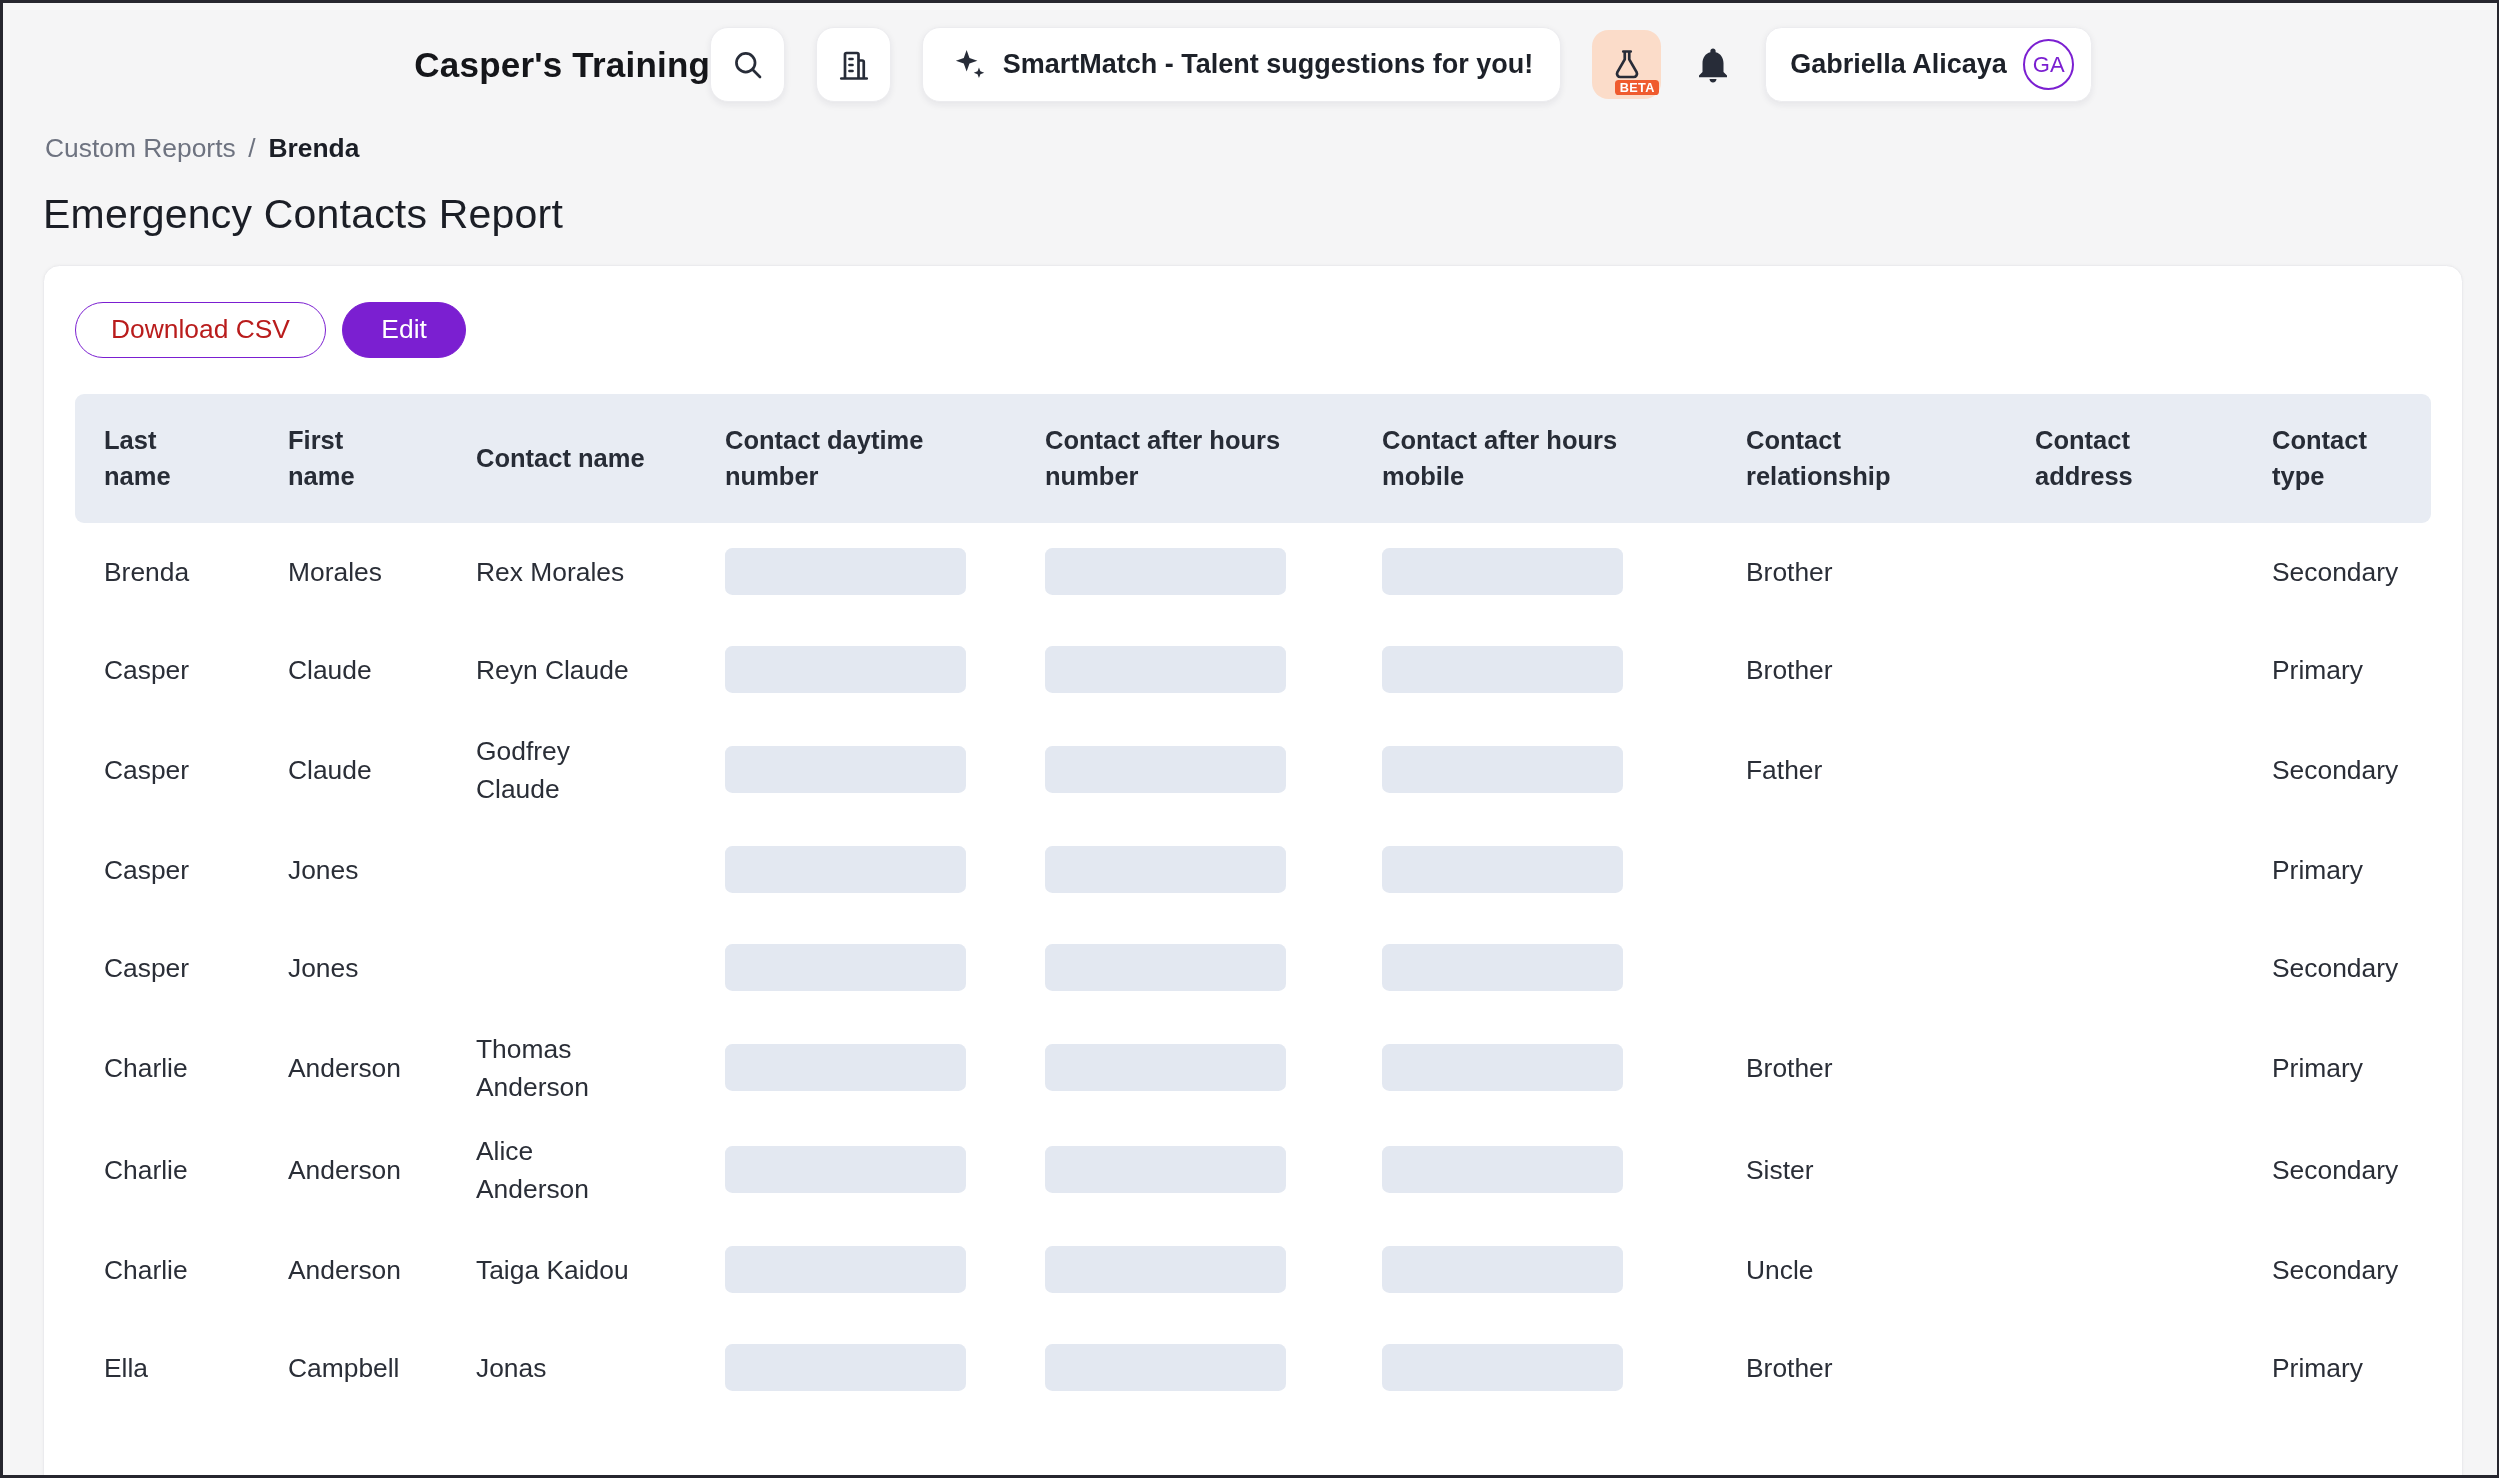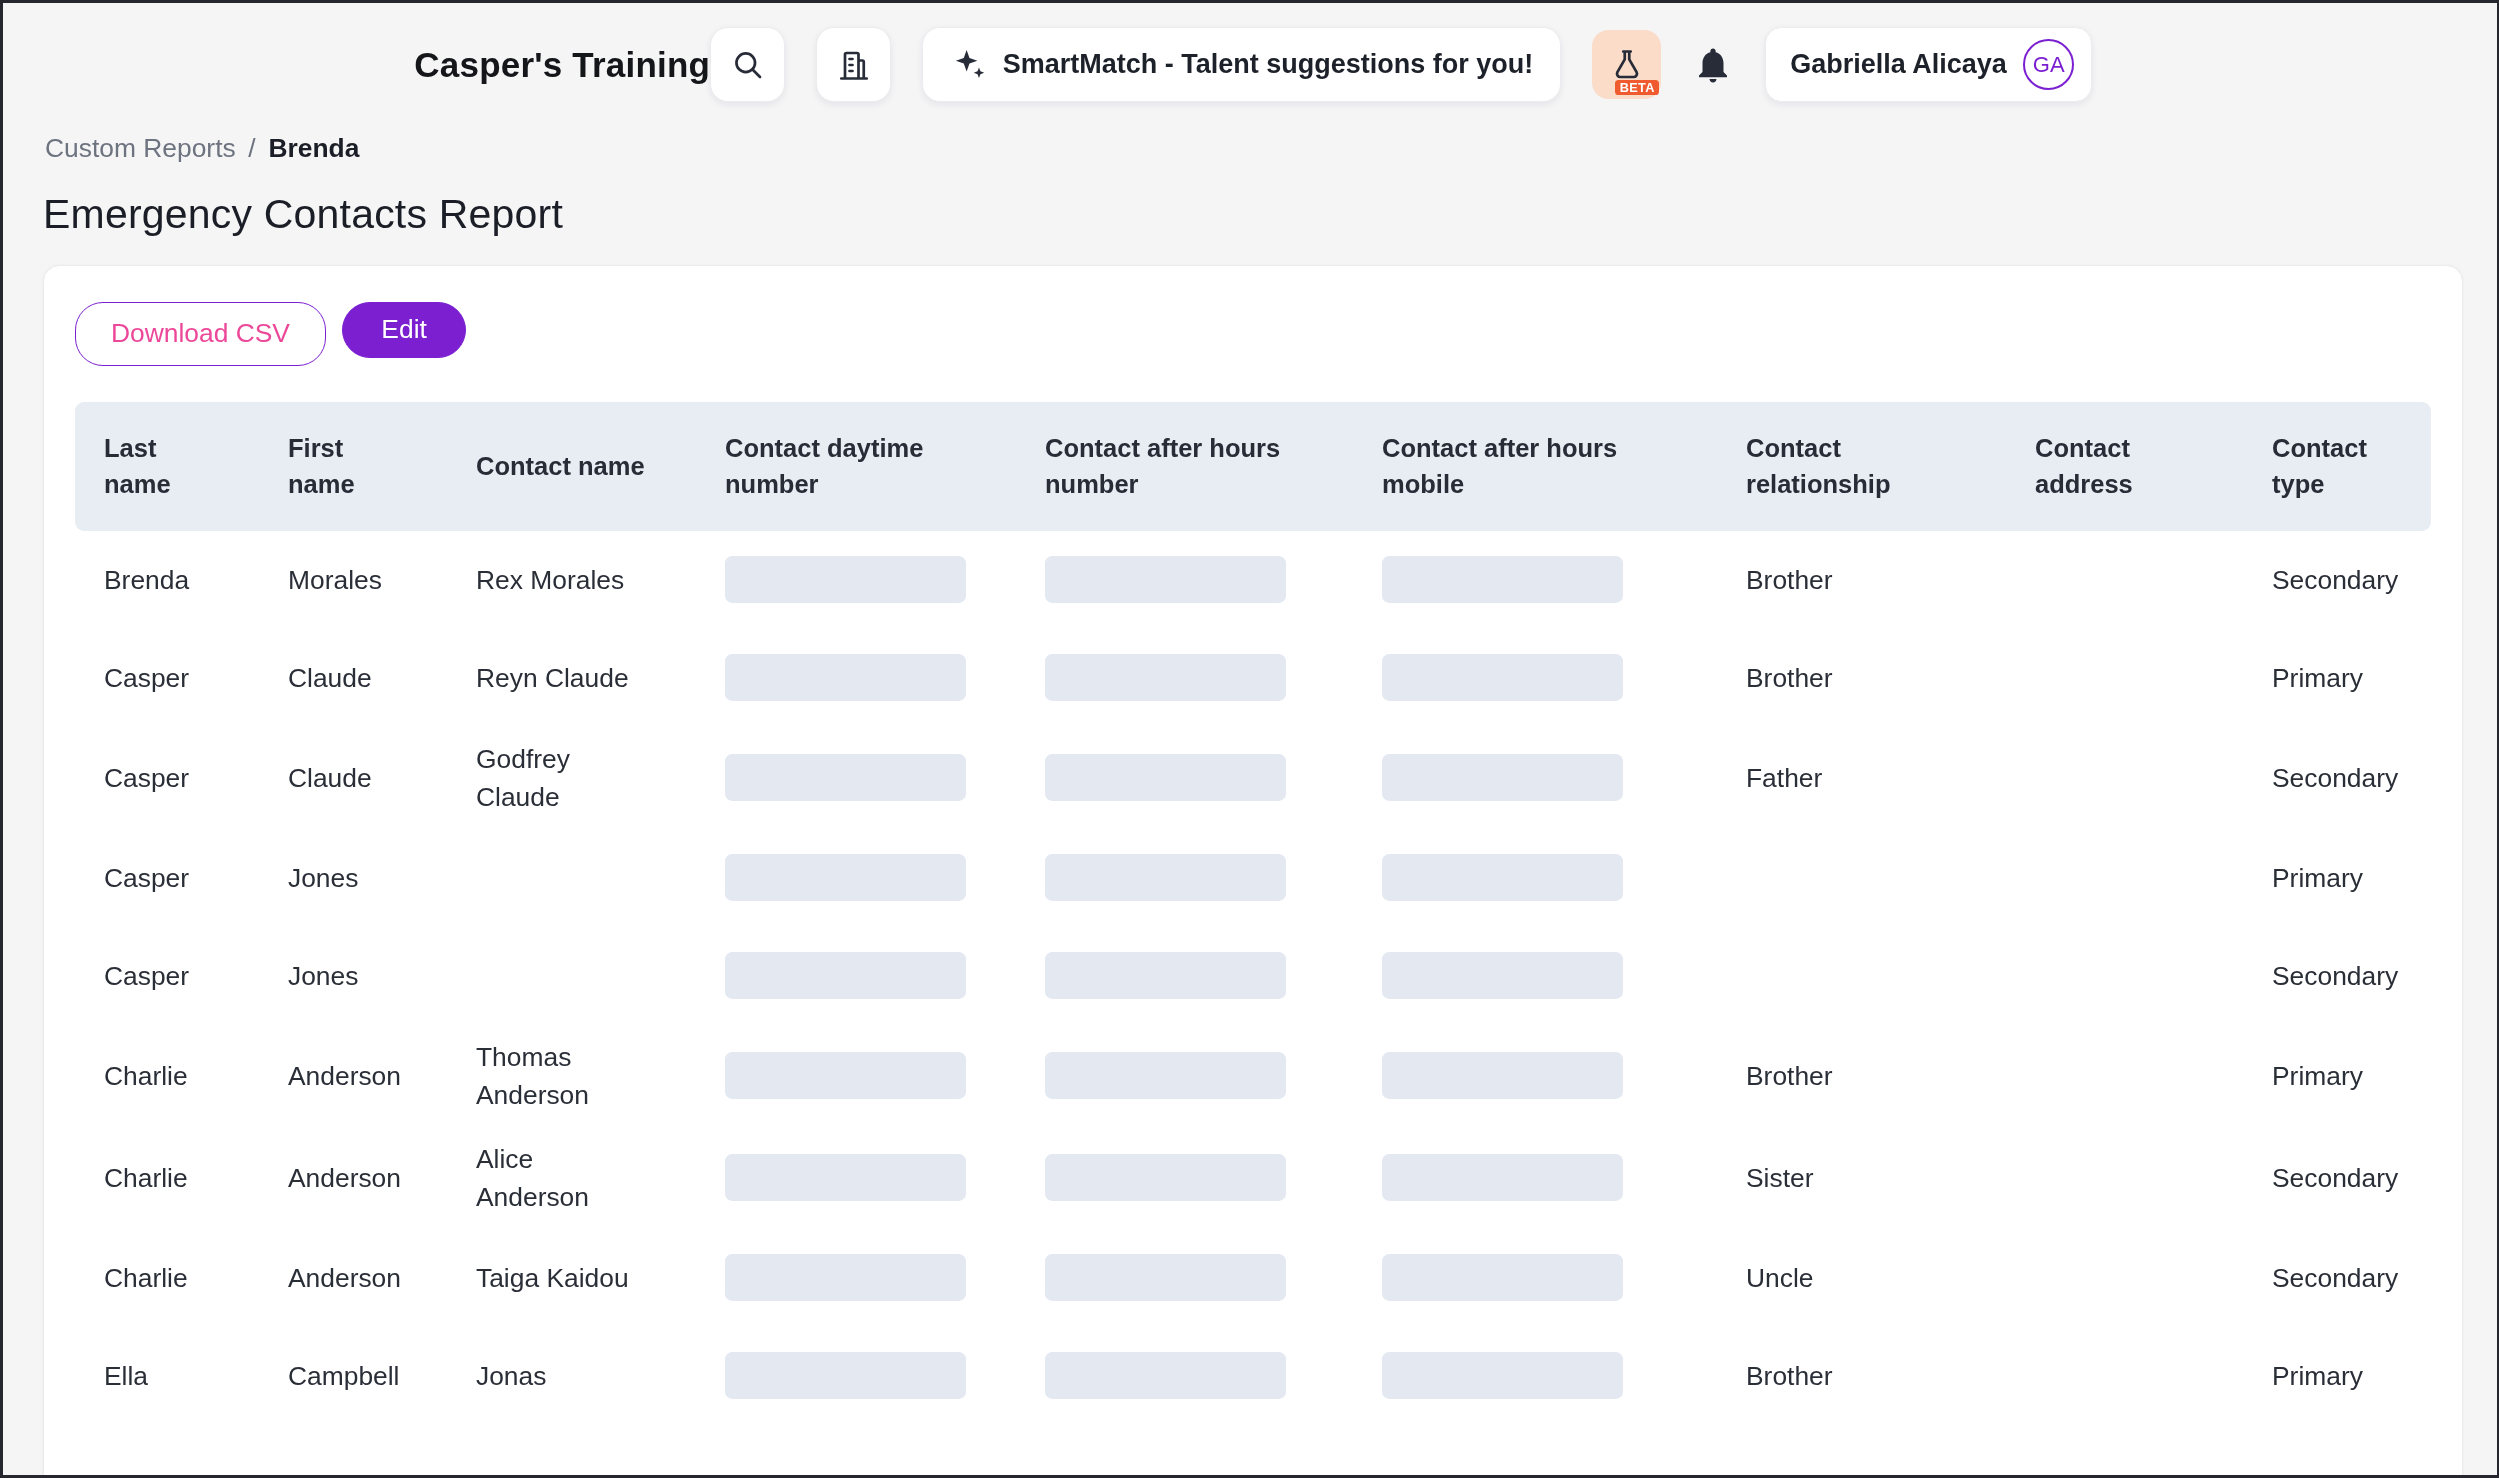--- a/index.html
+++ b/index.html
@@ -80,23 +80,23 @@
     margin:27px 40px 0 40px;
     width:2420px; height:1238px;
     background:#ffffff;
     border:0.9px solid #ebebee; border-radius:16.4px;
     box-shadow:0 0.9px 3.6px rgba(0,0,0,0.04);
     padding:36px 31px 0 31px;
   }
 
   .toolbar { display:flex; gap:16.4px; margin-bottom:36px; }
   .btn-outline {
-    height:64px; padding:0 35px; border-radius:28px;
+    height:56px; padding:0 35px; border-radius:28px;
     background:#ffffff; border:1.8px solid #7b1fd1;
-    color:#ec4899; font-size:26.4px; font-weight:500; cursor:pointer;
+    color:#b91c1c; font-size:26.4px; font-weight:500; cursor:pointer;
     font-family:"Liberation Sans", sans-serif;
   }
   .btn-filled {
     height:56px; padding:0 38px; border-radius:28px;
     background:#7b1fd1; border:1.8px solid #7b1fd1;
     color:#ffffff; font-size:26.4px; font-weight:500; cursor:pointer;
     font-family:"Liberation Sans", sans-serif;
   }
 
   

